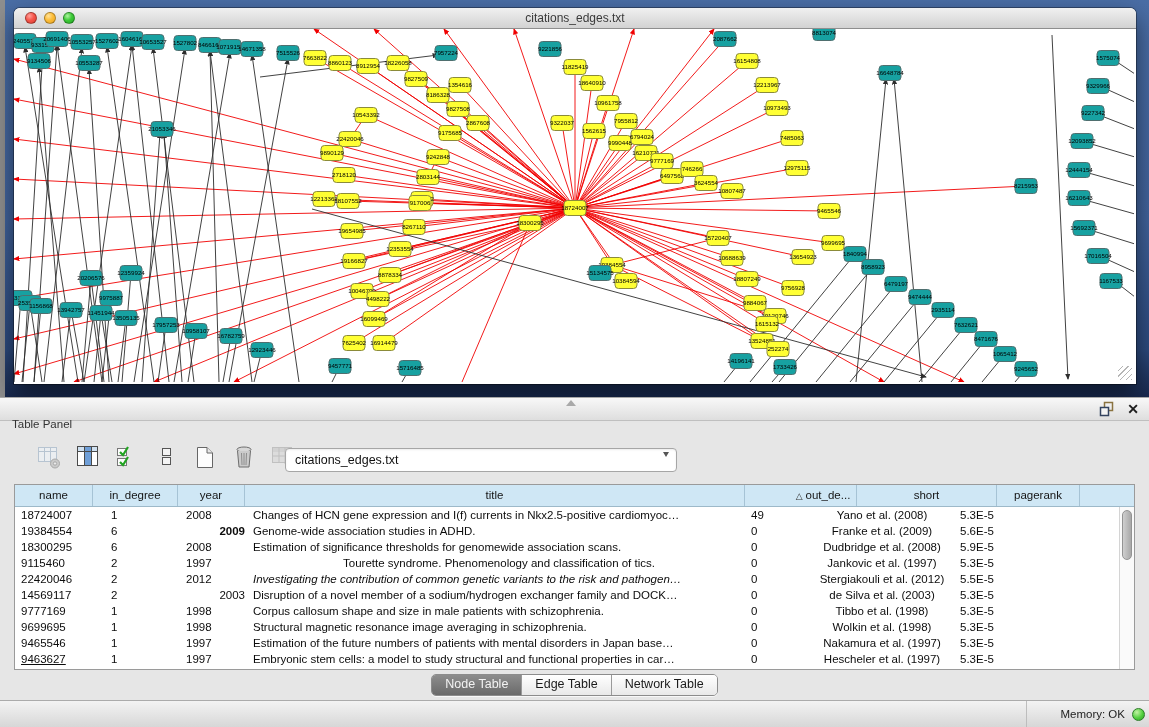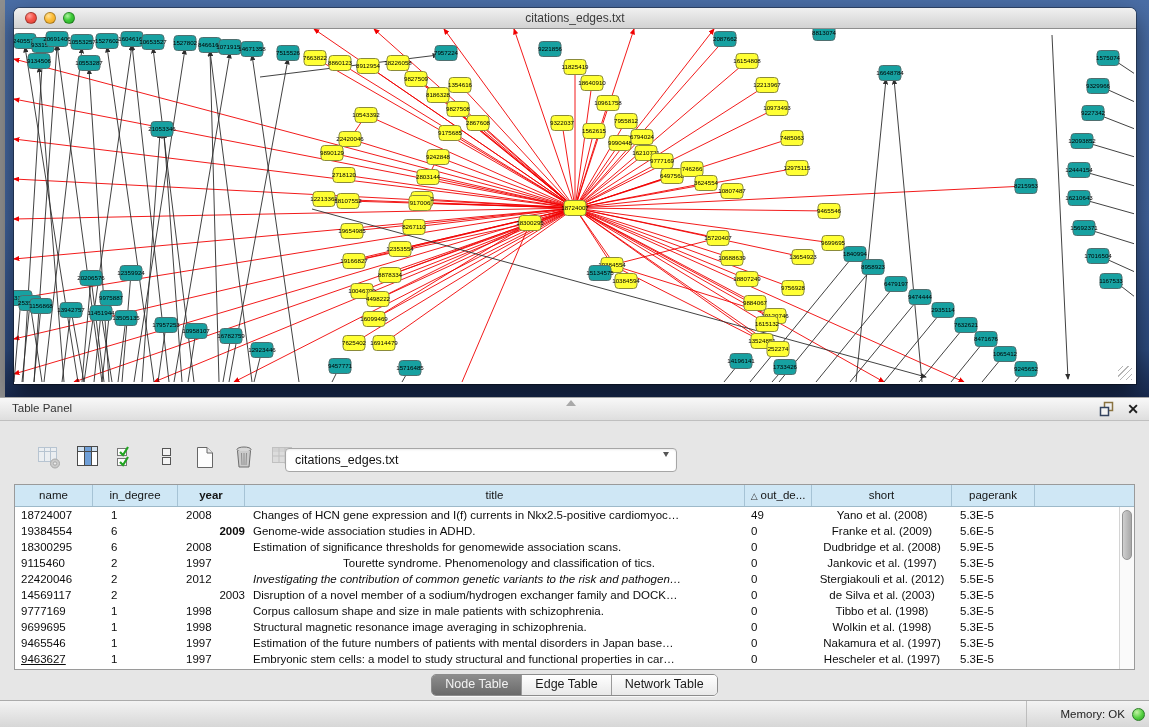--- a/index.html
+++ b/index.html
@@ -37,21 +37,21 @@
   .resize-grip{
     position:absolute; right:2px; bottom:2px; width:14px; height:14px;
     background:repeating-linear-gradient(135deg, transparent 0 3px, #b5b5b5 3px 4px);
   }
   
   .tp-header{
     position:absolute; left:0; top:397px; width:1149px; height:24px;
     background:linear-gradient(#f8f8f8,#dedede);
     border-top:1px solid #a8a8a8; border-bottom:1px solid #bfbfbf;
   }
-  .tp-title{ position:absolute; left:12px; top:4px; font-size:11.5px; color:#333; }
+  .tp-title{ position:absolute; left:12px; top:20px; font-size:11.5px; color:#333; }
   .tp-icons{ position:absolute; right:10px; top:3px; display:flex; gap:12px; align-items:center; }
   .tp-icons .close-x{ font-size:14px; font-weight:bold; color:#1c1c1c; line-height:16px; cursor:default;}
   .dimple{
     position:absolute; left:566px; top:2px; width:0; height:0;
     border-left:5px solid transparent; border-right:5px solid transparent;
     border-bottom:6px solid #a9a9a9;
   }
   
   .toolbar{ position:absolute; left:34px; top:443px; display:flex; gap:9px; align-items:center; }
   .tool-btn{ width:30px; height:30px; border:none; background:transparent; padding:2px; }
@@ -871,23 +871,23 @@
 </div>
 <div class="combo">
   <span>citations_edges.txt</span>
   <span class="combo-arrows"><span class="up"></span><span class="dn"></span></span>
 </div>
 
 <div class="table-wrap">
   <div class="thead" id="thead">
       <div class="th" style="width: 78px;">name</div>
       <div class="th" style="width: 85px;">in_degree</div>
-      <div class="th" style="width: 67px; font-weight: bold;">year</div>
+      <div class="th" style="width: 67px;">year</div>
       <div class="th" style="width: 500px;">title</div>
-      <div class="th" style="width: 67px;"><span class="sort-tri">△</span>out_de...</div>
+      <div class="th" style="width: 67px; margin-left: 45px;"><span class="sort-tri">△</span>out_de...</div>
       <div class="th" style="width: 140px;">short</div>
       <div class="th" style="width: 83px;">pagerank</div>
       <div class="th" style="flex: 1 1 0%;"></div>
     </div>
   <div class="tbody" id="tbody">
       <div class="tr">
         <div class="td" style="width: 78px; text-align: left; padding-left: 6px;">18724007</div>
         <div class="td" style="width: 85px; text-align: left; padding-left: 18px;">1</div>
         <div class="td" style="width: 67px; text-align: left; padding-left: 8px;">2008</div>
         <div class="td" style="width: 500px; text-align: left; padding-left: 8px;">Changes of HCN gene expression and I(f) currents in Nkx2.5-positive cardiomyoc…</div>

